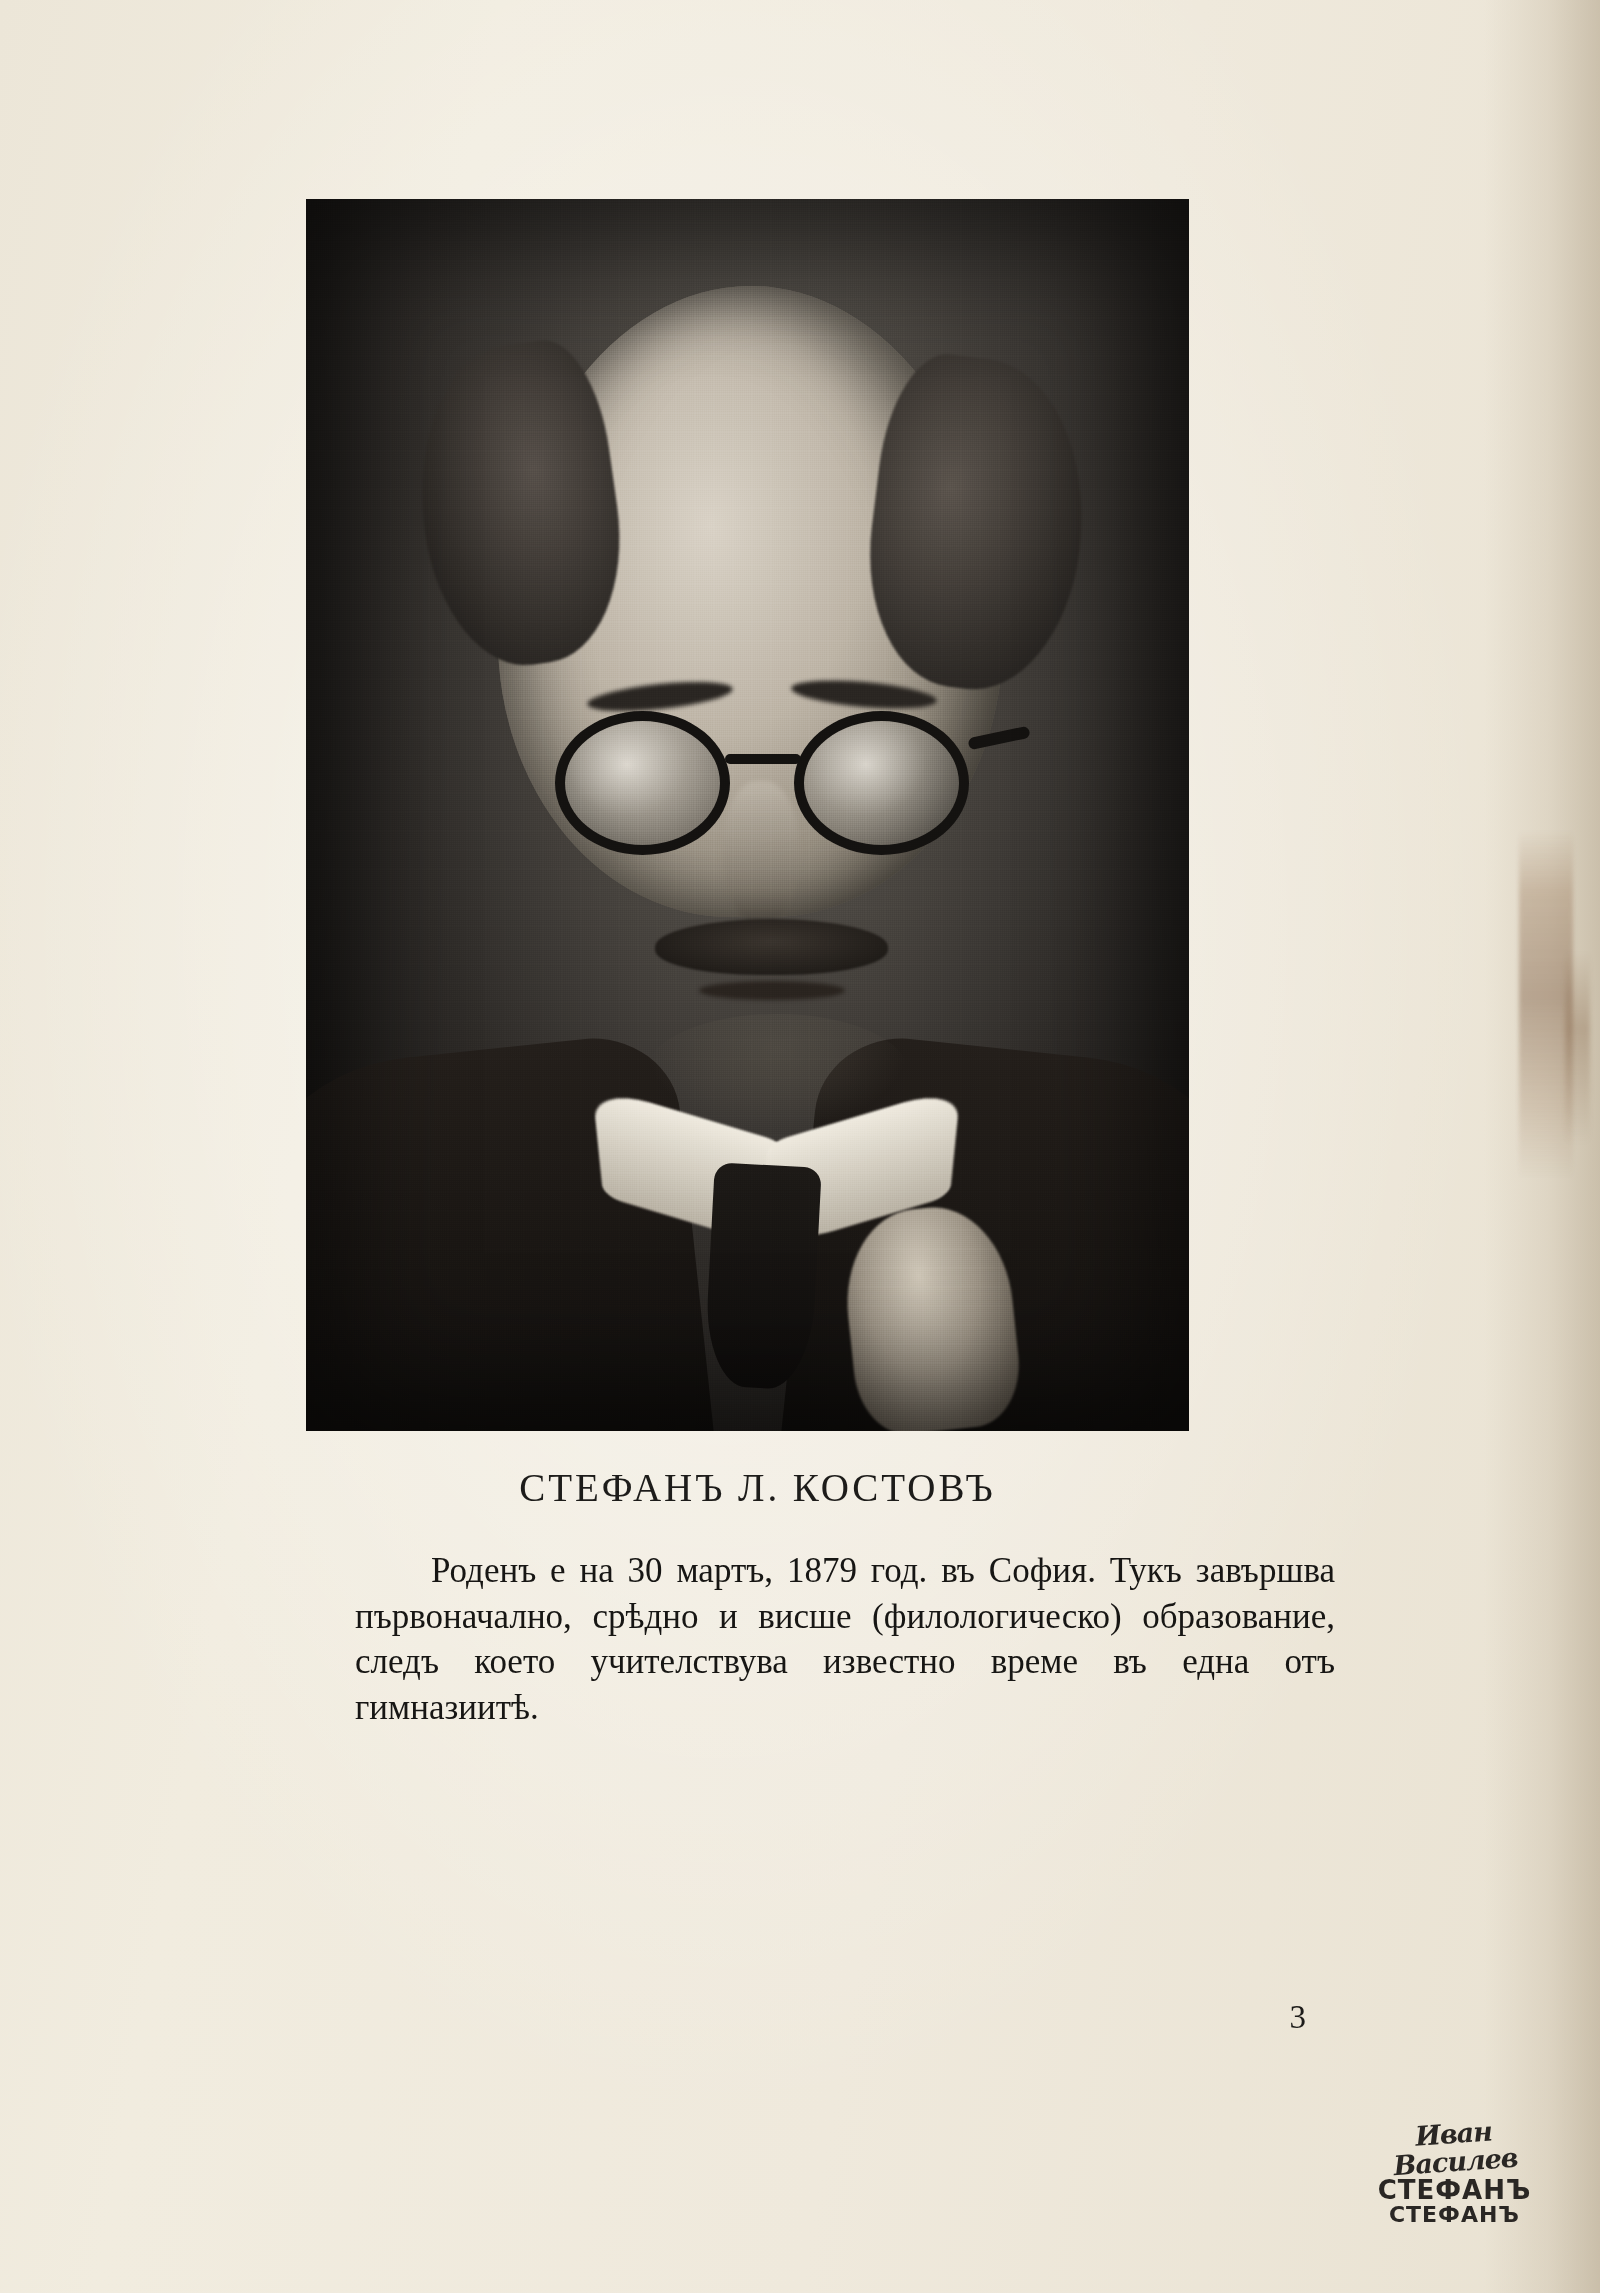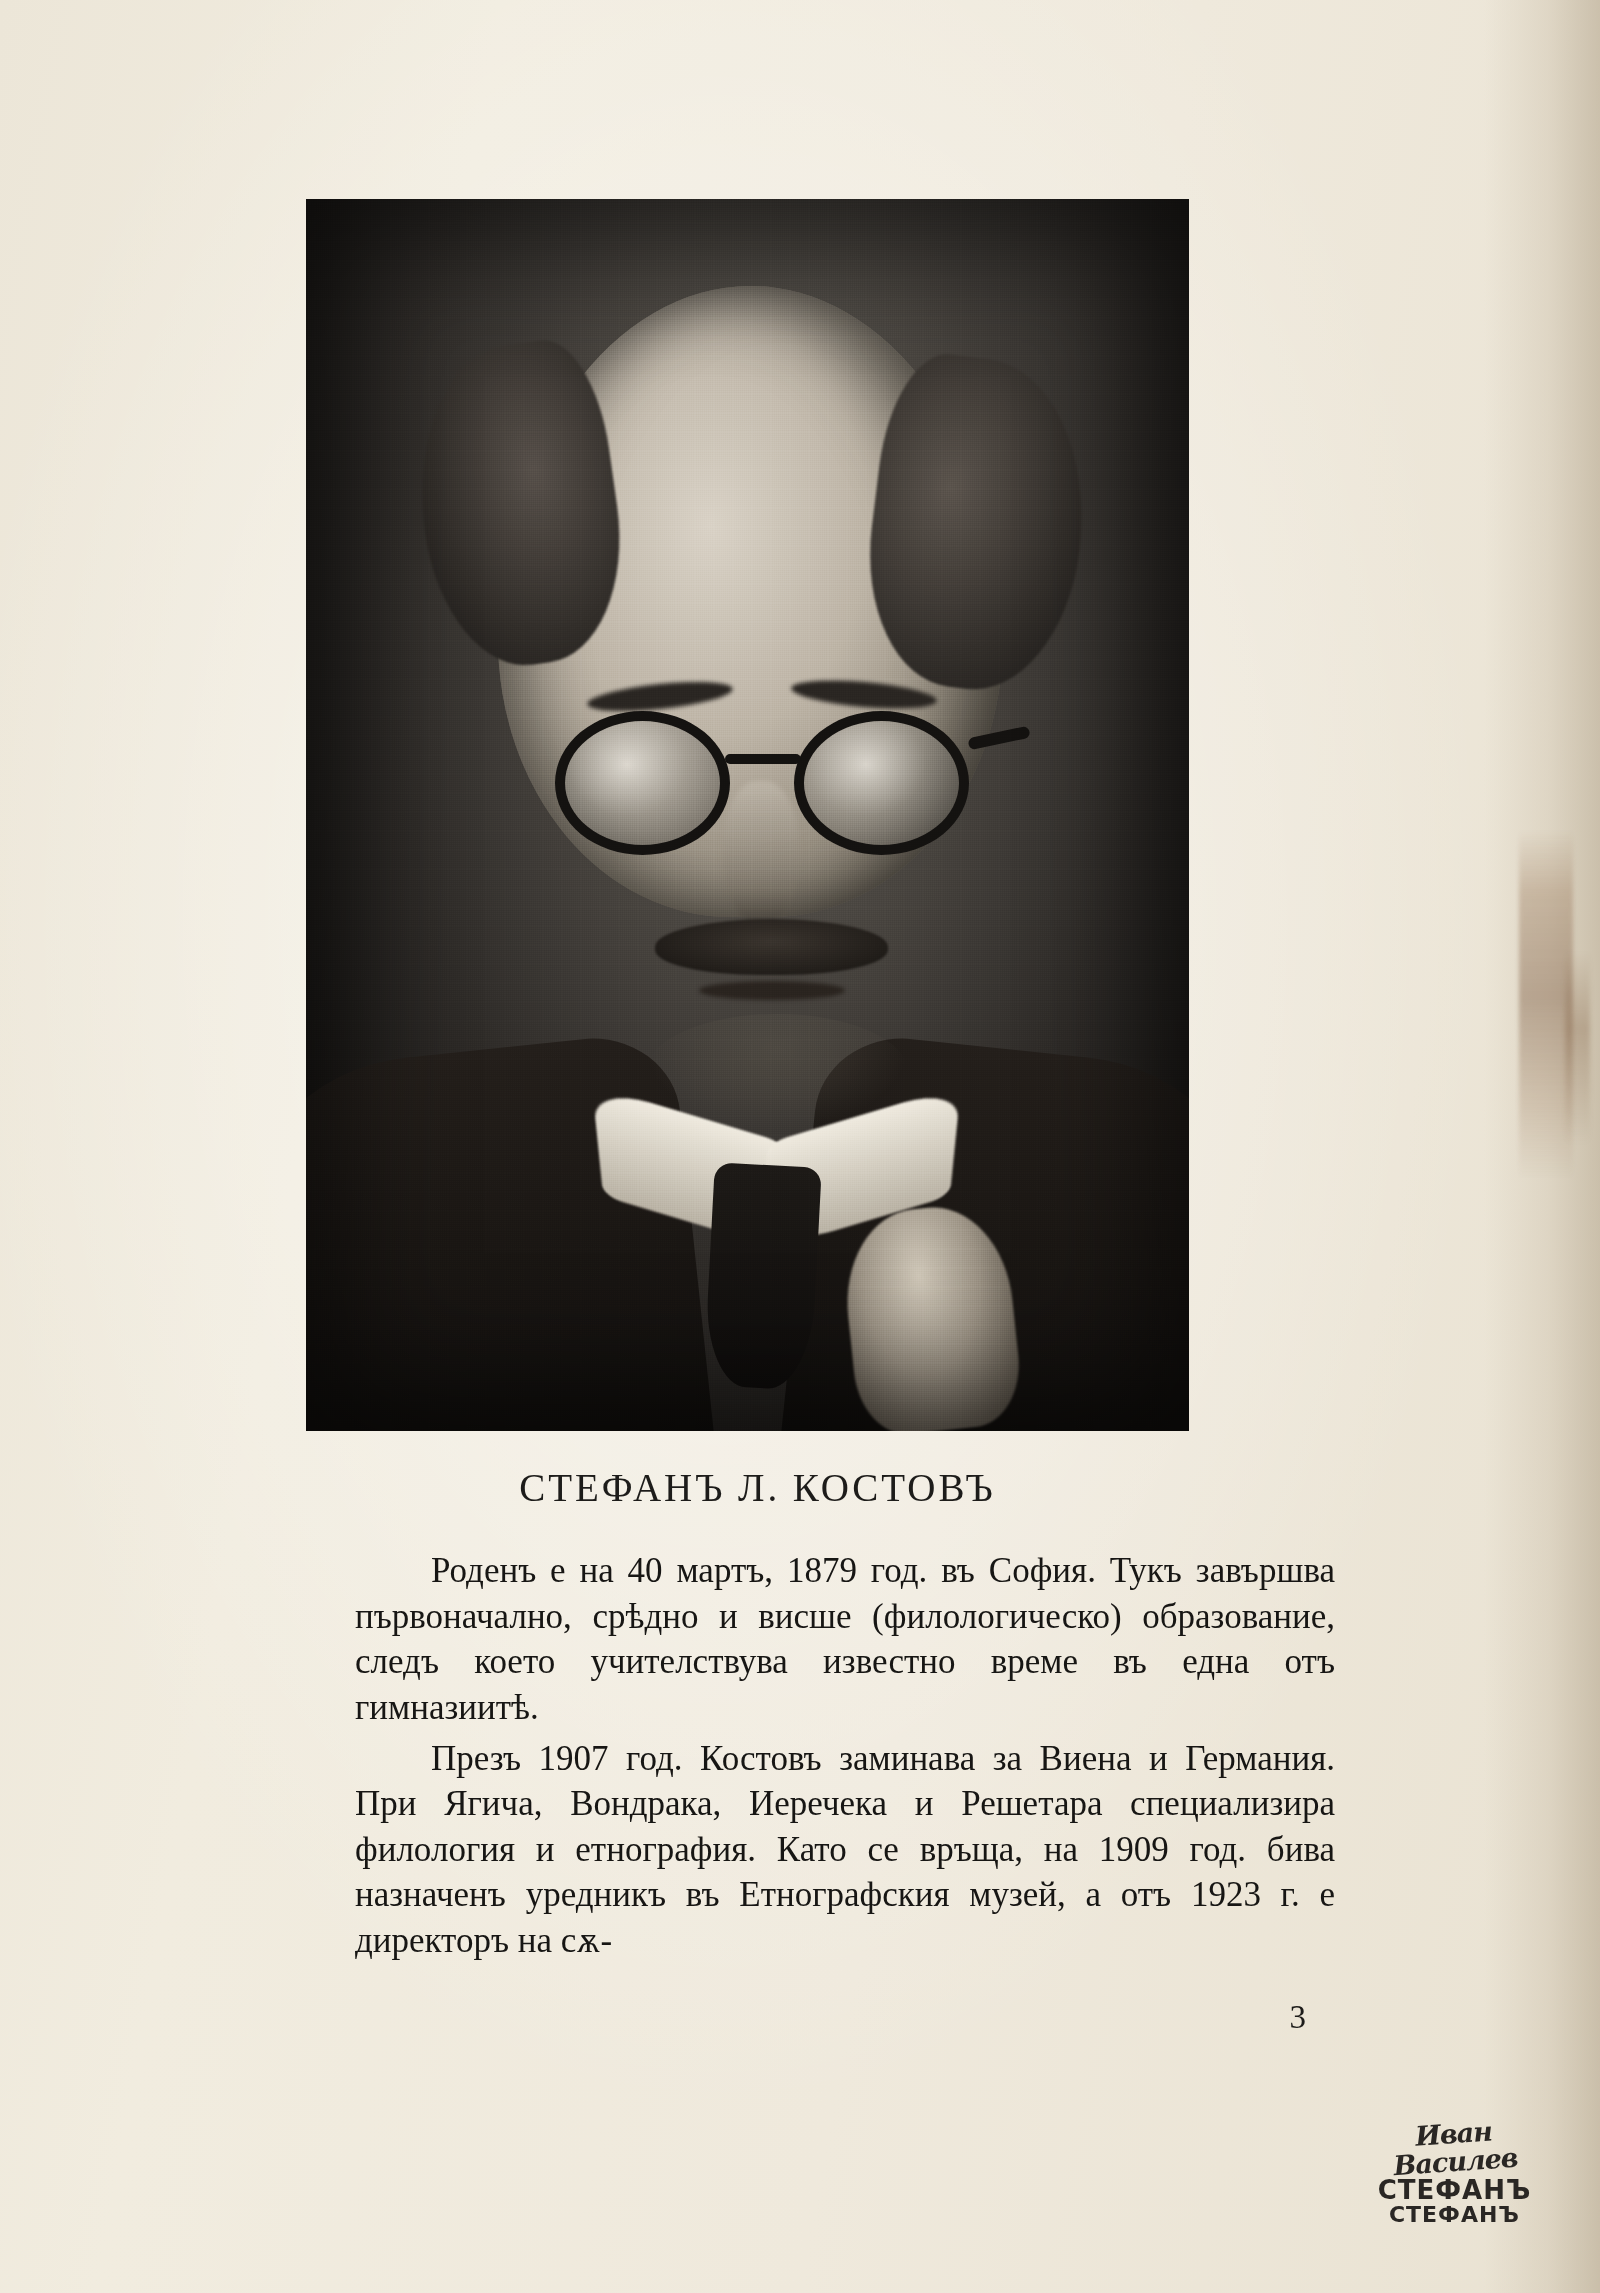--- a/index.html
+++ b/index.html
@@ -377,22 +377,21 @@
         <div class="collar-r"></div>
         <div class="tie"></div>
         <div class="grain"></div>
         <div class="photo-vig"></div>
       </div>
     </div>
 
     <div class="caption">СТЕФАНЪ Л. КОСТОВЪ</div>
 
     <div class="body-text">
-      <p>Роденъ е на 40 мартъ, 1879 год. въ София. Тукъ завършва първоначално, срѣдно и висше (филологическо) образование, следъ което учителствува известно време въ една отъ гимназиитѣ.</p>
-      <p>Презъ 1907 год. Костовъ заминава за Виена и Германия. При Ягича, Вондрака, Иеречека и Решетара специализира филология и етнография. Като се връща, на 1909 год. бива назначенъ уредникъ въ Етнографския музей, а отъ 1923 г. е директоръ на сѫ-</p>
+      <p>Роденъ е на 30 мартъ, 1879 год. въ София. Тукъ завършва първоначално, срѣдно и висше (филологическо) образование, следъ което учителствува известно време въ една отъ гимназиитѣ.</p>
     </div>
 
     <div class="page-number">3</div>
   </div>
 
   <div class="stamp">
     <span class="script">Иван Василев</span>
     <span class="l1">СТЕФАНЪ</span>
     <span class="l2">СТЕФАНЪ</span>
   </div>

